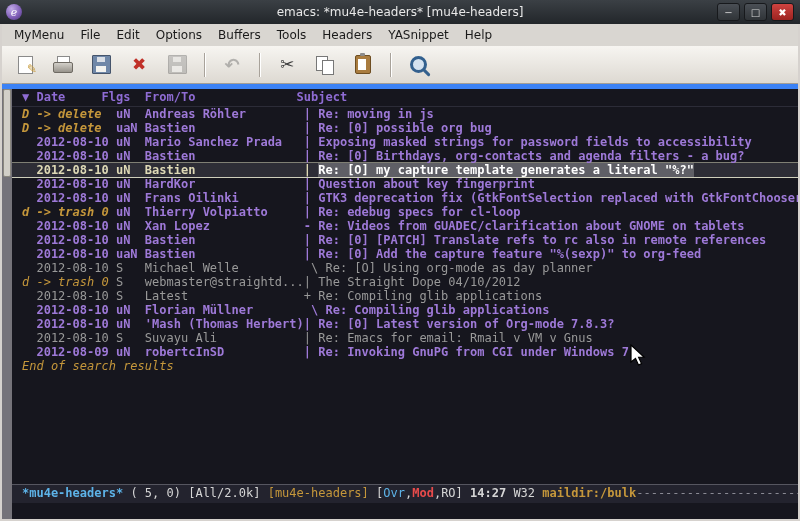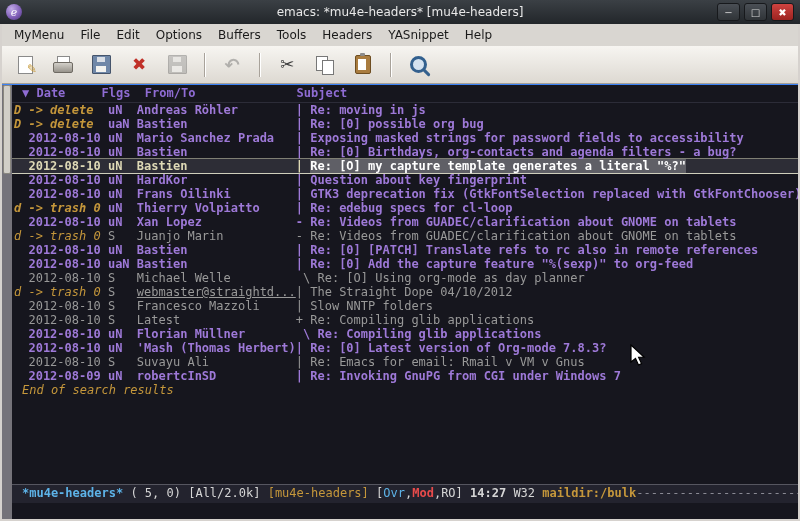--- a/index.html
+++ b/index.html
@@ -41,27 +41,27 @@
   .ic-copy .pg{position:absolute;width:10px;height:13px;background:#fff;border:1px solid #777;}
   .ic-copy .pg1{left:0;top:0;}
   .ic-copy .pg2{left:6px;top:4px;}
   .ic-clip{width:14px;height:17px;background:#a97c3f;border:1px solid #6e4e22;border-radius:2px;position:relative;}
   .ic-clip .knob{position:absolute;top:-3px;left:4px;width:5px;height:3px;background:#8b8b8b;border-radius:1px;}
   .ic-clip .paper{position:absolute;left:2px;top:3px;width:8px;height:11px;background:#fff;}
   .ic-mag{width:11px;height:11px;border:3px solid #33608e;border-radius:50%;background:#d4e2f0;position:relative;}
   .ic-mag .handle{position:absolute;width:3px;height:9px;background:#33608e;right:-4px;bottom:-7px;transform:rotate(-45deg);border-radius:2px;}
 
   
-  .editor{flex:1;display:flex;border-top:1px solid #3b82f6;min-height:0;}
+  .editor{flex:1;display:flex;border-top:5px solid #3b82f6;min-height:0;}
   .sbar{width:10px;flex:0 0 10px;background:#75737a;position:relative;}
   .sthumb{position:absolute;top:0;left:1px;right:1px;height:20%;background:#d2cfc8;border:1px solid #8a877f;border-radius:2px;}
   .buffer{flex:1;min-width:0;background:#16161e;display:flex;flex-direction:column;font-family:"DejaVu Sans Mono",monospace;font-size:12px;}
   .hline{height:17px;flex:0 0 17px;line-height:17px;white-space:pre;padding-left:10px;color:#8f6cd4;font-weight:bold;border-bottom:1px solid #2c2c38;overflow:hidden;}
   .rows{flex:0 0 auto;}
-  .row{height:14px;line-height:14px;white-space:pre;padding-left:2px;overflow:hidden;}
+  .row{height:14px;line-height:14px;white-space:pre;padding-left:10px;overflow:hidden;}
   .row.current{background:#2d2d36;box-shadow:0 1px 0 #cfcfbc,0 -1px 0 #7f7f74;}
   .eob{height:14px;line-height:14px;padding-left:10px;white-space:pre;font-style:italic;}
   .fill{flex:1;}
   .modeline{height:18px;flex:0 0 18px;line-height:17px;background:#23232e;border-top:1px solid #565660;white-space:pre;padding-left:10px;overflow:hidden;}
   .echo{height:16px;flex:0 0 16px;}
 
   
   .cursor{position:absolute;left:630px;top:344px;z-index:9;}
 </style>
 </head>
@@ -177,26 +177,24 @@
         <div class="rows" id="rows">
             <div class="row"><span style="color: rgb(197, 151, 59); font-weight: bold; font-style: italic;">D -&gt; delete  </span><span style="color: rgb(158, 121, 216); font-weight: bold;">uN  </span><span style="color: rgb(158, 121, 216); font-weight: bold;">Andreas Röhler        </span><span style="color: rgb(158, 121, 216); font-weight: bold;">| </span><span style="color: rgb(158, 121, 216); font-weight: bold;">Re: moving in js</span></div>
             <div class="row"><span style="color: rgb(197, 151, 59); font-weight: bold; font-style: italic;">D -&gt; delete  </span><span style="color: rgb(158, 121, 216); font-weight: bold;">uaN </span><span style="color: rgb(158, 121, 216); font-weight: bold;">Bastien               </span><span style="color: rgb(158, 121, 216); font-weight: bold;">| </span><span style="color: rgb(158, 121, 216); font-weight: bold;">Re: [0] possible org bug</span></div>
             <div class="row"><span style="color: rgb(158, 121, 216); font-weight: bold;">  2012-08-10 </span><span style="color: rgb(158, 121, 216); font-weight: bold;">uN  </span><span style="color: rgb(158, 121, 216); font-weight: bold;">Mario Sanchez Prada   </span><span style="color: rgb(158, 121, 216); font-weight: bold;">| </span><span style="color: rgb(158, 121, 216); font-weight: bold;">Exposing masked strings for password fields to accessibility</span></div>
             <div class="row"><span style="color: rgb(158, 121, 216); font-weight: bold;">  2012-08-10 </span><span style="color: rgb(158, 121, 216); font-weight: bold;">uN  </span><span style="color: rgb(158, 121, 216); font-weight: bold;">Bastien               </span><span style="color: rgb(158, 121, 216); font-weight: bold;">| </span><span style="color: rgb(158, 121, 216); font-weight: bold;">Re: [0] Birthdays, org-contacts and agenda filters - a bug?</span></div>
             <div class="row current"><span style="color: rgb(222, 217, 182); font-weight: bold;">  2012-08-10 </span><span style="color: rgb(222, 217, 182); font-weight: bold;">uN  </span><span style="color: rgb(222, 217, 182); font-weight: bold;">Bastien               </span><span style="color: rgb(222, 217, 182); font-weight: bold;">| </span><span style="color: rgb(255, 255, 255); font-weight: bold; background: rgb(95, 95, 102);">Re: [O] my capture template generates a literal "%?"</span></div>
             <div class="row"><span style="color: rgb(158, 121, 216); font-weight: bold;">  2012-08-10 </span><span style="color: rgb(158, 121, 216); font-weight: bold;">uN  </span><span style="color: rgb(158, 121, 216); font-weight: bold;">HardKor               </span><span style="color: rgb(158, 121, 216); font-weight: bold;">| </span><span style="color: rgb(158, 121, 216); font-weight: bold;">Question about key fingerprint</span></div>
             <div class="row"><span style="color: rgb(158, 121, 216); font-weight: bold;">  2012-08-10 </span><span style="color: rgb(158, 121, 216); font-weight: bold;">uN  </span><span style="color: rgb(158, 121, 216); font-weight: bold;">Frans Oilinki         </span><span style="color: rgb(158, 121, 216); font-weight: bold;">| </span><span style="color: rgb(158, 121, 216); font-weight: bold;">GTK3 deprecation fix (GtkFontSelection replaced with GtkFontChooser)</span></div>
             <div class="row"><span style="color: rgb(197, 151, 59); font-weight: bold; font-style: italic;">d -&gt; trash 0 </span><span style="color: rgb(158, 121, 216); font-weight: bold;">uN  </span><span style="color: rgb(158, 121, 216); font-weight: bold;">Thierry Volpiatto     </span><span style="color: rgb(158, 121, 216); font-weight: bold;">| </span><span style="color: rgb(158, 121, 216); font-weight: bold;">Re: edebug specs for cl-loop</span></div>
             <div class="row"><span style="color: rgb(158, 121, 216); font-weight: bold;">  2012-08-10 </span><span style="color: rgb(158, 121, 216); font-weight: bold;">uN  </span><span style="color: rgb(158, 121, 216); font-weight: bold;">Xan Lopez             </span><span style="color: rgb(158, 121, 216); font-weight: bold;">- </span><span style="color: rgb(158, 121, 216); font-weight: bold;">Re: Videos from GUADEC/clarification about GNOME on tablets</span></div>
-            <div class="row"><span style="color: rgb(197, 151, 59); font-style: italic;">d -&gt; trash 0 </span><span style="color: rgb(153, 153, 153);">S   </span><span style="color: rgb(153, 153, 153);">Juanjo Marin          </span><span style="color: rgb(153, 153, 153);">- </span><span style="color: rgb(153, 153, 153);">Re: Videos from GUADEC/clarification about GNOME on tablets</span></div>
             <div class="row"><span style="color: rgb(158, 121, 216); font-weight: bold;">  2012-08-10 </span><span style="color: rgb(158, 121, 216); font-weight: bold;">uN  </span><span style="color: rgb(158, 121, 216); font-weight: bold;">Bastien               </span><span style="color: rgb(158, 121, 216); font-weight: bold;">| </span><span style="color: rgb(158, 121, 216); font-weight: bold;">Re: [0] [PATCH] Translate refs to rc also in remote references</span></div>
             <div class="row"><span style="color: rgb(158, 121, 216); font-weight: bold;">  2012-08-10 </span><span style="color: rgb(158, 121, 216); font-weight: bold;">uaN </span><span style="color: rgb(158, 121, 216); font-weight: bold;">Bastien               </span><span style="color: rgb(158, 121, 216); font-weight: bold;">| </span><span style="color: rgb(158, 121, 216); font-weight: bold;">Re: [0] Add the capture feature "%(sexp)" to org-feed</span></div>
             <div class="row"><span style="color: rgb(153, 153, 153);">  2012-08-10 </span><span style="color: rgb(153, 153, 153);">S   </span><span style="color: rgb(153, 153, 153);">Michael Welle         </span><span style="color: rgb(153, 153, 153);"> \ </span><span style="color: rgb(153, 153, 153);">Re: [O] Using org-mode as day planner</span></div>
-            <div class="row"><span style="color: rgb(197, 151, 59); font-style: italic;">d -&gt; trash 0 </span><span style="color: rgb(153, 153, 153);">S   </span><span style="color: rgb(153, 153, 153); text-decoration: underline;">webmaster@straightd...</span><span style="color: rgb(153, 153, 153);">| </span><span style="color: rgb(153, 153, 153);">The Straight Dope 04/10/2012</span></div>
-            <div class="row"><span style="color: rgb(153, 153, 153);">  2012-08-10 </span><span style="color: rgb(153, 153, 153);">S   </span><span style="color: rgb(153, 153, 153);">Francesco Mazzoli     </span><span style="color: rgb(153, 153, 153);">| </span><span style="color: rgb(153, 153, 153);">Slow NNTP folders</span></div>
+            <div class="row"><span style="color: rgb(197, 151, 59); font-style: italic;">d -&gt; trash 0 </span><span style="color: rgb(153, 153, 153);">S   </span><span style="color: rgb(153, 153, 153);">webmaster@straightd...</span><span style="color: rgb(153, 153, 153);">| </span><span style="color: rgb(153, 153, 153);">The Straight Dope 04/10/2012</span></div>
             <div class="row"><span style="color: rgb(153, 153, 153);">  2012-08-10 </span><span style="color: rgb(153, 153, 153);">S   </span><span style="color: rgb(153, 153, 153);">Latest                </span><span style="color: rgb(153, 153, 153);">+ </span><span style="color: rgb(153, 153, 153);">Re: Compiling glib applications</span></div>
             <div class="row"><span style="color: rgb(158, 121, 216); font-weight: bold;">  2012-08-10 </span><span style="color: rgb(158, 121, 216); font-weight: bold;">uN  </span><span style="color: rgb(158, 121, 216); font-weight: bold;">Florian Müllner       </span><span style="color: rgb(158, 121, 216); font-weight: bold;"> \ </span><span style="color: rgb(158, 121, 216); font-weight: bold;">Re: Compiling glib applications</span></div>
             <div class="row"><span style="color: rgb(158, 121, 216); font-weight: bold;">  2012-08-10 </span><span style="color: rgb(158, 121, 216); font-weight: bold;">uN  </span><span style="color: rgb(158, 121, 216); font-weight: bold;">'Mash (Thomas Herbert)</span><span style="color: rgb(158, 121, 216); font-weight: bold;">| </span><span style="color: rgb(158, 121, 216); font-weight: bold;">Re: [0] Latest version of Org-mode 7.8.3?</span></div>
             <div class="row"><span style="color: rgb(153, 153, 153);">  2012-08-10 </span><span style="color: rgb(153, 153, 153);">S   </span><span style="color: rgb(153, 153, 153);">Suvayu Ali            </span><span style="color: rgb(153, 153, 153);">| </span><span style="color: rgb(153, 153, 153);">Re: Emacs for email: Rmail v VM v Gnus</span></div>
             <div class="row"><span style="color: rgb(158, 121, 216); font-weight: bold;">  2012-08-09 </span><span style="color: rgb(158, 121, 216); font-weight: bold;">uN  </span><span style="color: rgb(158, 121, 216); font-weight: bold;">robertcInSD           </span><span style="color: rgb(158, 121, 216); font-weight: bold;">| </span><span style="color: rgb(158, 121, 216); font-weight: bold;">Re: Invoking GnuPG from CGI under Windows 7</span></div>
           </div>
         <div class="eob" id="footer" style="color: rgb(197, 151, 59); font-style: italic;">End of search results</div>
         <div class="fill"></div>
         <div class="modeline" id="modeline"><span style="color: rgb(93, 179, 232); font-weight: bold;">*mu4e-headers*</span><span style="color: rgb(214, 214, 214);"> ( 5, 0) </span><span style="color: rgb(214, 214, 214);">[All/2.0k] </span><span style="color: rgb(197, 151, 59);">[mu4e-headers] </span><span style="color: rgb(214, 214, 214);">[</span><span style="color: rgb(93, 179, 232);">Ovr</span><span style="color: rgb(214, 214, 214);">,</span><span style="color: rgb(232, 75, 75); font-weight: bold;">Mod</span><span style="color: rgb(214, 214, 214);">,</span><span style="color: rgb(214, 214, 214);">RO</span><span style="color: rgb(214, 214, 214);">] </span><span style="color: rgb(214, 214, 214); font-weight: bold;">14:27 </span><span style="color: rgb(214, 214, 214);">W32 </span><span style="color: rgb(197, 151, 59); font-weight: bold;">maildir:/bulk</span><span style="color: rgb(138, 138, 148);">--------------------------------------------------</span></div>
         <div class="echo"></div>

